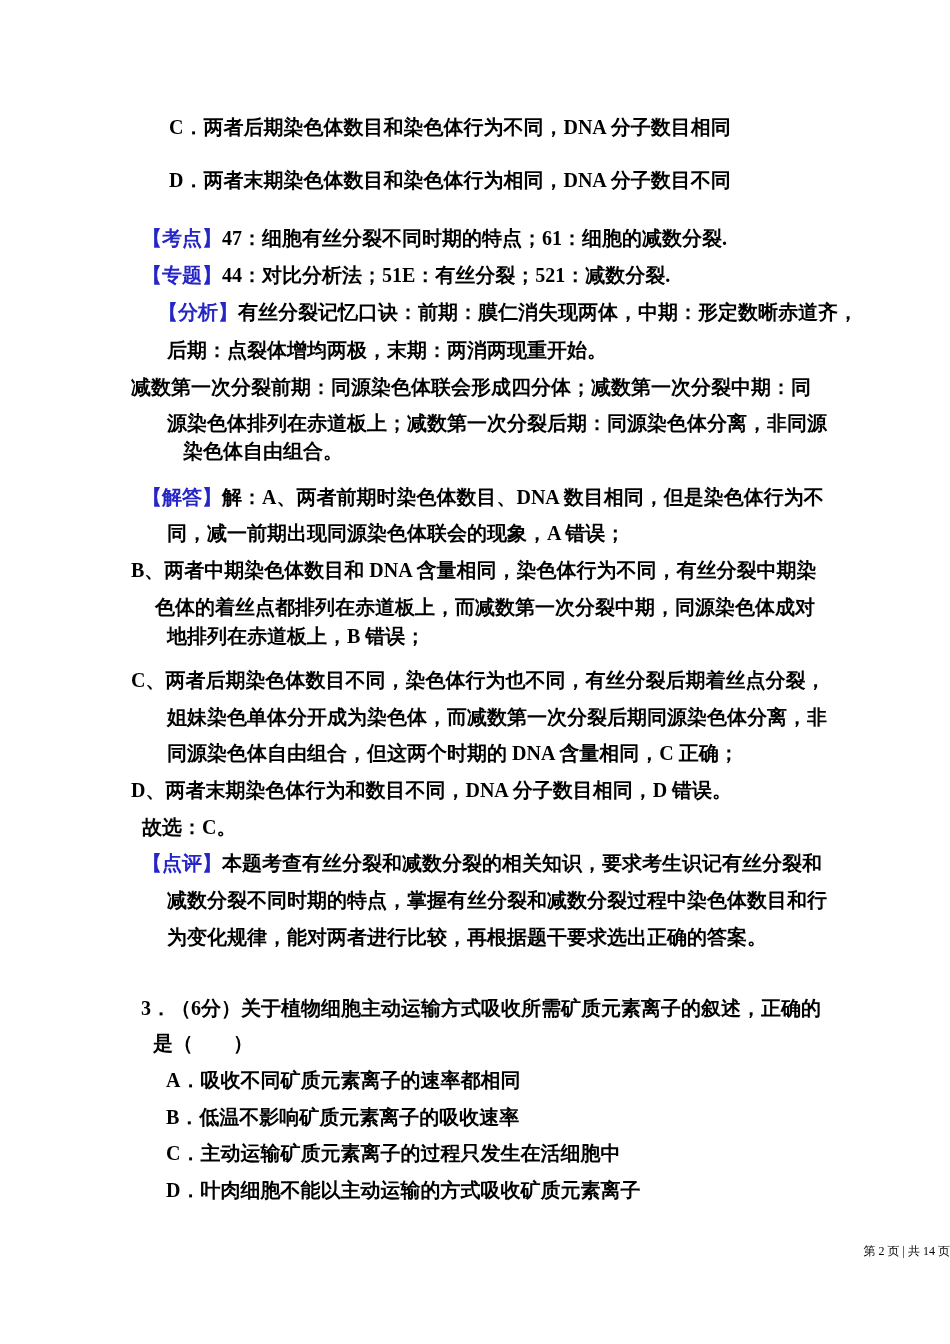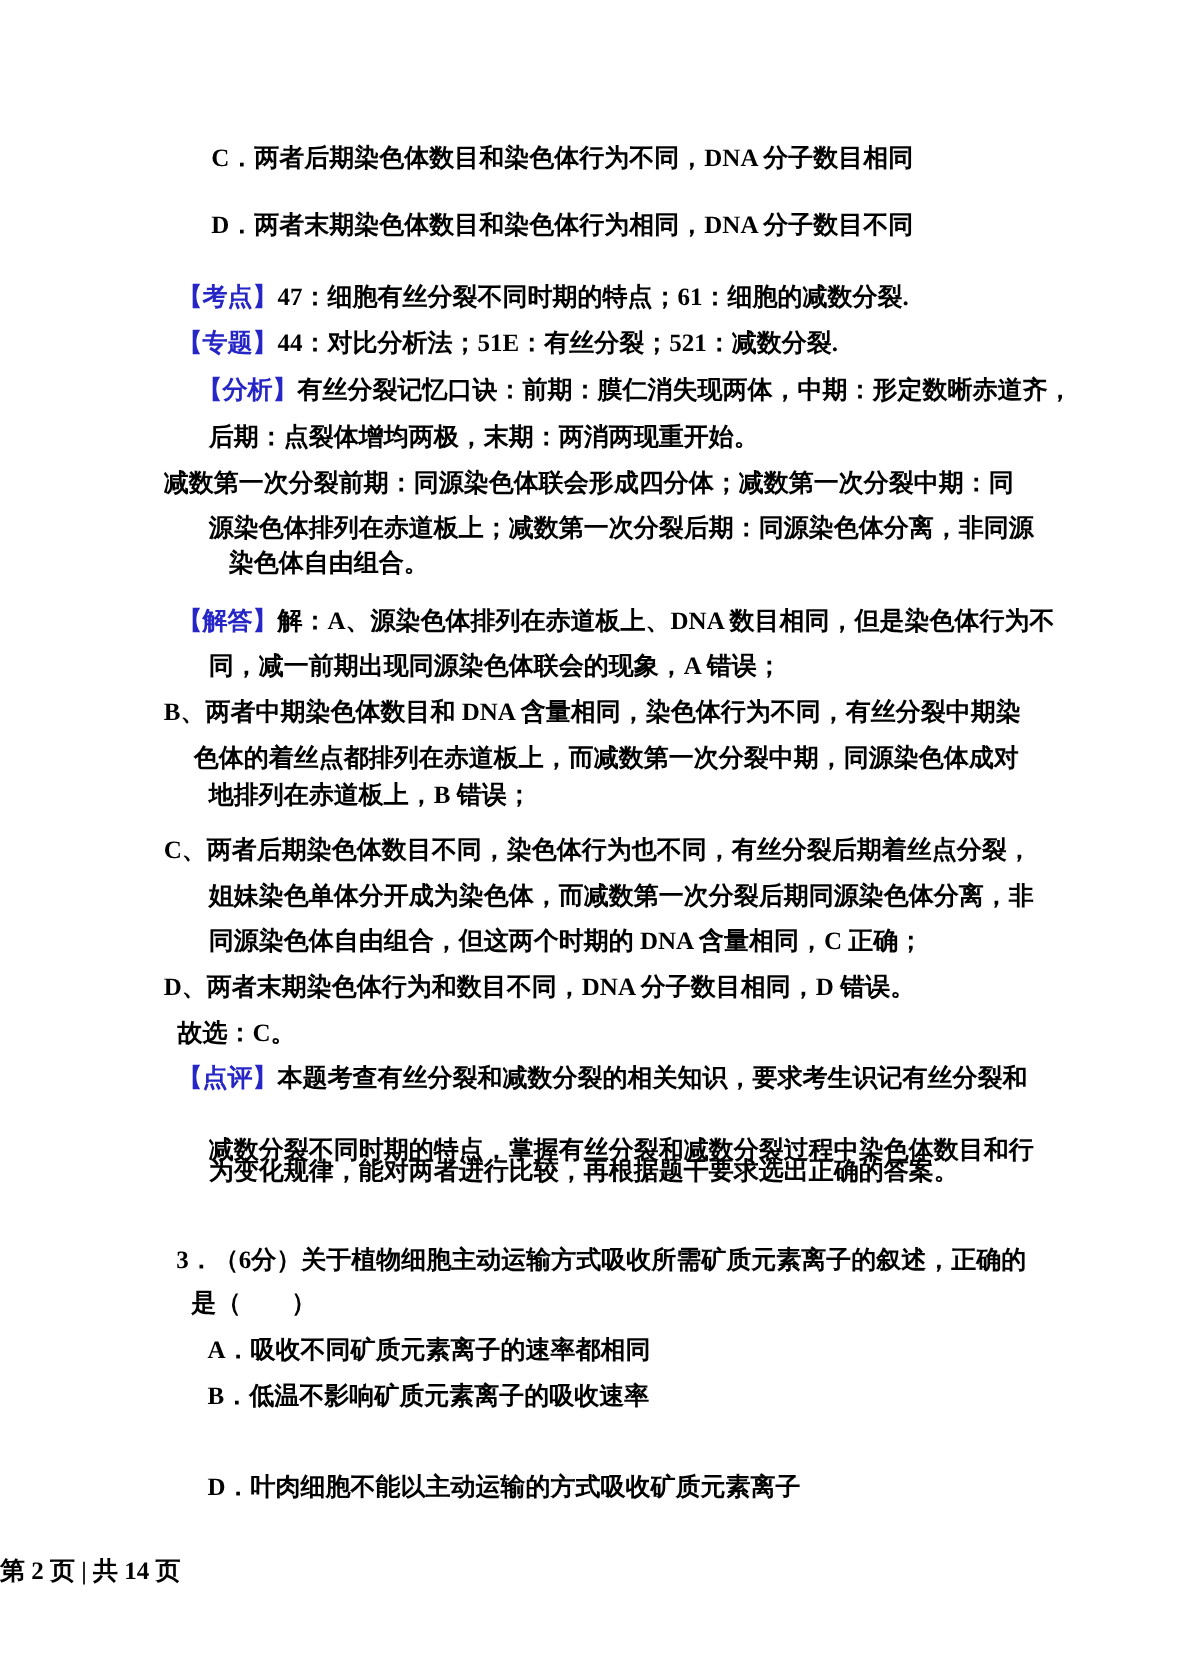--- a/index.html
+++ b/index.html
@@ -25,59 +25,59 @@
     font-weight: bold;
   }
   .tag {
     color: var(--label-blue, #2626C6);
   }
   .footer {
     position: absolute;
     top: 1243px;
     left: 0;
     width: 100%;
-    text-align: left;
-    font-size: 20px;
+    text-align: right;
+    font-size: 12px;
     color: #000000;
-    font-weight: bold;
   }
 </style>
 </head>
 <body>
 
 <div class="page">
 
   <div class="line" style="top:114px; left:169px;"><span>C．两者后期染色体数目和染色体行为不同，DNA 分子数目相同</span></div>
   <div class="line" style="top:167px; left:169px;"><span>D．两者末期染色体数目和染色体行为相同，DNA 分子数目不同</span></div>
 
   <div class="line" style="top:225px; left:142px;"><span class="tag">【考点】</span><span>47：细胞有丝分裂不同时期的特点；61：细胞的减数分裂.</span></div>
   <div class="line" style="top:262px; left:142px;"><span class="tag">【专题】</span><span>44：对比分析法；51E：有丝分裂；521：减数分裂.</span></div>
 
   <div class="line" style="top:299px; left:158px;"><span class="tag">【分析】</span><span>有丝分裂记忆口诀：前期：膜仁消失现两体，中期：形定数晰赤道齐，</span></div>
   <div class="line" style="top:337px; left:167px;"><span>后期：点裂体增均两极，末期：两消两现重开始。</span></div>
   <div class="line" style="top:374px; left:131px;"><span>减数第一次分裂前期：同源染色体联会形成四分体；减数第一次分裂中期：同</span></div>
   <div class="line" style="top:410px; left:167px;"><span>源染色体排列在赤道板上；减数第一次分裂后期：同源染色体分离，非同源</span></div>
   <div class="line" style="top:438px; left:167px;margin-left:16px;"><span>染色体自由组合。</span></div>
 
-  <div class="line" style="top:484px; left:142px;"><span class="tag">【解答】</span><span>解：A、源染色体排列在赤道板上、DNA 数目相同，但是染色体行为不</span></div>
+  <div class="line" style="top:484px; left:142px;"><span class="tag">【解答】</span><span>解：A、两者前期时染色体数目、DNA 数目相同，但是染色体行为不</span></div>
   <div class="line" style="top:520px; left:167px;"><span>同，减一前期出现同源染色体联会的现象，A 错误；</span></div>
   <div class="line" style="top:557px; left:131px;"><span>B、两者中期染色体数目和 DNA 含量相同，染色体行为不同，有丝分裂中期染</span></div>
   <div class="line" style="top:594px; left:155px;"><span>色体的着丝点都排列在赤道板上，而减数第一次分裂中期，同源染色体成对</span></div>
   <div class="line" style="top:623px; left:167px;"><span>地排列在赤道板上，B 错误；</span></div>
   <div class="line" style="top:667px; left:131px;"><span>C、两者后期染色体数目不同，染色体行为也不同，有丝分裂后期着丝点分裂，</span></div>
   <div class="line" style="top:704px; left:167px;"><span>姐妹染色单体分开成为染色体，而减数第一次分裂后期同源染色体分离，非</span></div>
   <div class="line" style="top:740px; left:167px;"><span>同源染色体自由组合，但这两个时期的 DNA 含量相同，C 正确；</span></div>
   <div class="line" style="top:777px; left:131px;"><span>D、两者末期染色体行为和数目不同，DNA 分子数目相同，D 错误。</span></div>
   <div class="line" style="top:814px; left:142px;"><span>故选：C。</span></div>
 
   <div class="line" style="top:850px; left:142px;"><span class="tag">【点评】</span><span>本题考查有丝分裂和减数分裂的相关知识，要求考生识记有丝分裂和</span></div>
-  <div class="line" style="top:887px; left:167px;margin-top:20px;"><span>减数分裂不同时期的特点，掌握有丝分裂和减数分裂过程中染色体数目和行</span></div>
+  <div class="line" style="top:887px; left:167px;"><span>减数分裂不同时期的特点，掌握有丝分裂和减数分裂过程中染色体数目和行</span></div>
   <div class="line" style="top:924px; left:167px;"><span>为变化规律，能对两者进行比较，再根据题干要求选出正确的答案。</span></div>
 
   <div class="line" style="top:995px; left:141px;"><span>3．（6分）关于植物细胞主动运输方式吸收所需矿质元素离子的叙述，正确的</span></div>
   <div class="line" style="top:1030px; left:153px;"><span>是（　　）</span></div>
   <div class="line" style="top:1067px; left:166px;"><span>A．吸收不同矿质元素离子的速率都相同</span></div>
   <div class="line" style="top:1104px; left:166px;"><span>B．低温不影响矿质元素离子的吸收速率</span></div>
+  <div class="line" style="top:1140px; left:166px;"><span>C．主动运输矿质元素离子的过程只发生在活细胞中</span></div>
   <div class="line" style="top:1177px; left:166px;"><span>D．叶肉细胞不能以主动运输的方式吸收矿质元素离子</span></div>
 
   <div class="footer"><span>第 2 页 | 共 14 页</span></div>
 
 </div>
 
 </body></html>

